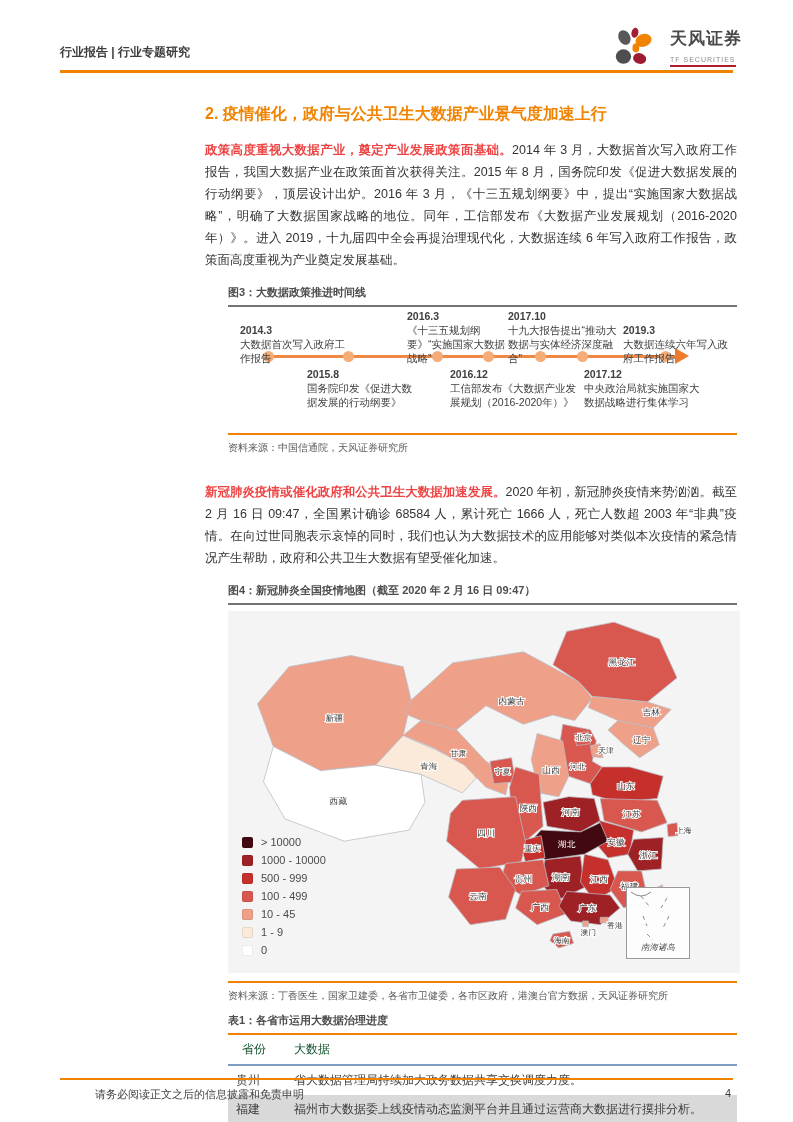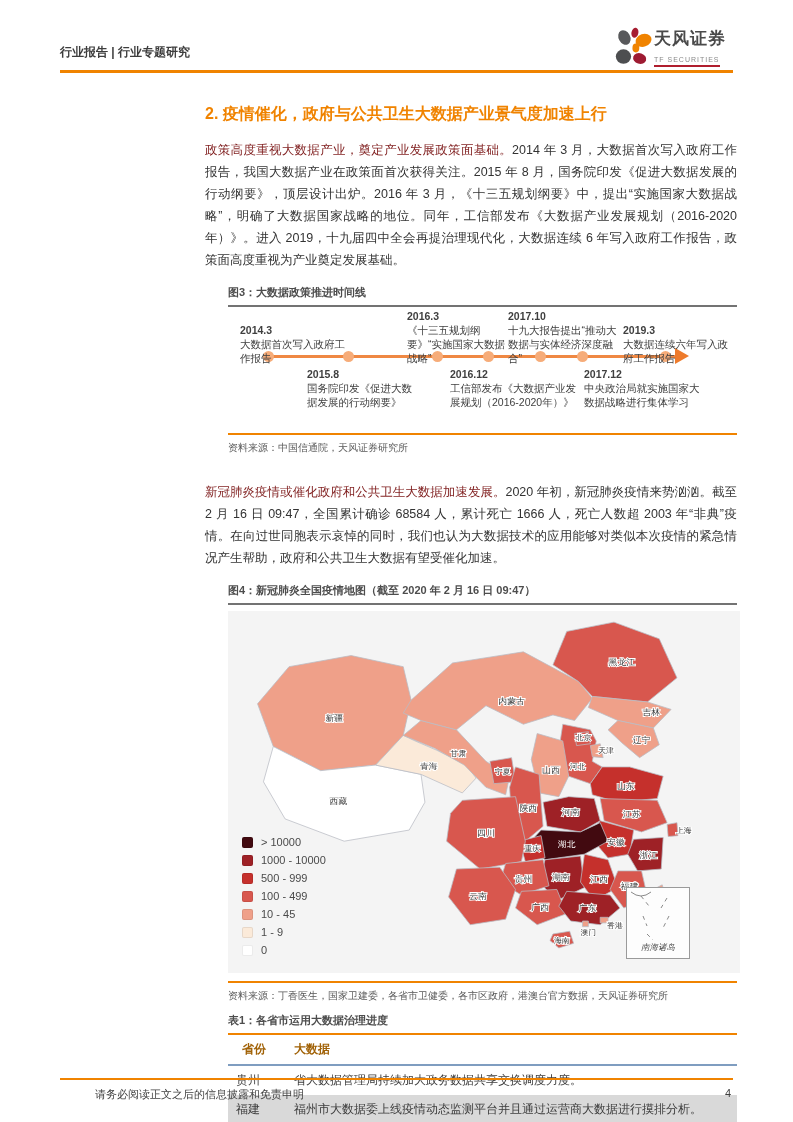--- a/index.html
+++ b/index.html
@@ -5,29 +5,29 @@
   * { margin:0; padding:0; box-sizing:border-box; }
   html,body { background:#e8e8e8; }
   body { font-family:"Liberation Sans","DejaVu Sans",sans-serif; }
   .page { position:relative; width:793px; height:1122px; margin:0 auto; background:#ffffff; overflow:hidden; }
 
   
   .hdr-left { position:absolute; left:60px; top:44px; font-size:12px; font-weight:bold; color:#3d3d3d; }
   .hdr-rule { position:absolute; left:60px; top:70px; width:673px; height:3px; background:#f08300; }
   .logo { position:absolute; left:612px; top:26px; width:130px; height:44px; display:flex; align-items:center; }
   .logo-mark { width:42px; height:42px; }
-  .logo-txt { margin-left:0; }
+  .logo-txt { margin-left:16px; }
   .logo-cn { font-size:17px; font-weight:bold; color:#4a4a4a; letter-spacing:1px; line-height:18px; }
   .logo-en { font-size:7px; color:#8a8a8a; letter-spacing:1px; border-bottom:2px solid #b01e2e; padding-bottom:2px; display:inline-block; }
 
   
   .content { position:absolute; left:205px; top:104px; width:532px; }
   .section-title { font-size:16px; font-weight:bold; color:#f08300; margin-bottom:14px; }
   .para { font-size:12.5px; line-height:22px; color:#333333; text-align:justify; margin-bottom:14px; }
-  .para .lead { font-weight:normal; color:#7f1d1d; }
+  .para .lead { font-weight:bold; color:#ef4444; }
 
   .figure { margin-left:23px; }
   .fig-caption { font-size:11px; font-weight:bold; color:#4d4d4d; padding-bottom:5px; border-bottom:2px solid #737373; }
   .fig-source { font-size:10px; color:#595959; border-top:2px solid #f08300; padding-top:6px; }
 
   
   .timeline { position:relative; height:122px; margin:2px 0 2px 0; }
   .tl-line { position:absolute; left:37px; top:46px; width:412px; height:3px; background:#ef8843; }
   .tl-arrow { position:absolute; left:447px; top:39px; width:0; height:0; border-left:14px solid #ee7b2c; border-top:8px solid transparent; border-bottom:8px solid transparent; }
   .tl-dot { position:absolute; top:42px; width:11px; height:11px; border-radius:50%; background:#f6ac79; }
@@ -43,21 +43,21 @@
   .lg-row { display:flex; align-items:center; height:18px;text-align:center; }
   .lg-sw { width:11px; height:11px; border-radius:2px; margin-right:8px; border:1px solid rgba(0,0,0,0.08); }
   .lg-lb { font-size:11px; color:#4a4a4a; }
   .inset { position:absolute; right:50px; top:276px; width:64px; height:72px; background:#fdfdfd; border:1px solid #9a9a9a;font-style:italic; }
   .inset-label { position:absolute; left:0; right:0; bottom:4px; text-align:center; font-size:8.5px; color:#4a4a4a; }
 
   
   .tbl-block { margin-left:23px; margin-top:10px; }
   .tbl-caption { font-size:11px; font-weight:bold; color:#4d4d4d; padding-bottom:5px; }
   table.t1 { width:100%; border-collapse:collapse; border-top:2px solid #f08300; font-size:12px; color:#3c3c3c; }
-  table.t1 th { text-align:left; font-weight:bold; color:#a16207; padding:6px 8px 6px 8px; border-bottom:2px solid #7f9dc0; }
+  table.t1 th { text-align:left; font-weight:normal; color:#14532d; padding:6px 8px 6px 8px; border-bottom:2px solid #7f9dc0; }
   table.t1 th.c1 { width:58px; padding-left:14px; }
   table.t1 td { padding:6px 8px; }
   table.t1 td.c1 { padding-left:8px; }
   table.t1 tr.alt { background:#d9d9d9; }
 
   
   .ftr-rule { position:absolute; left:60px; top:1078px; width:673px; height:2px; background:#f08300; }
   .ftr-text { position:absolute; left:95px; top:1087px; font-size:11px; color:#3f3f3f; }
   .ftr-page { position:absolute; right:62px; top:1087px; font-size:11px; color:#3f3f3f; }
 

